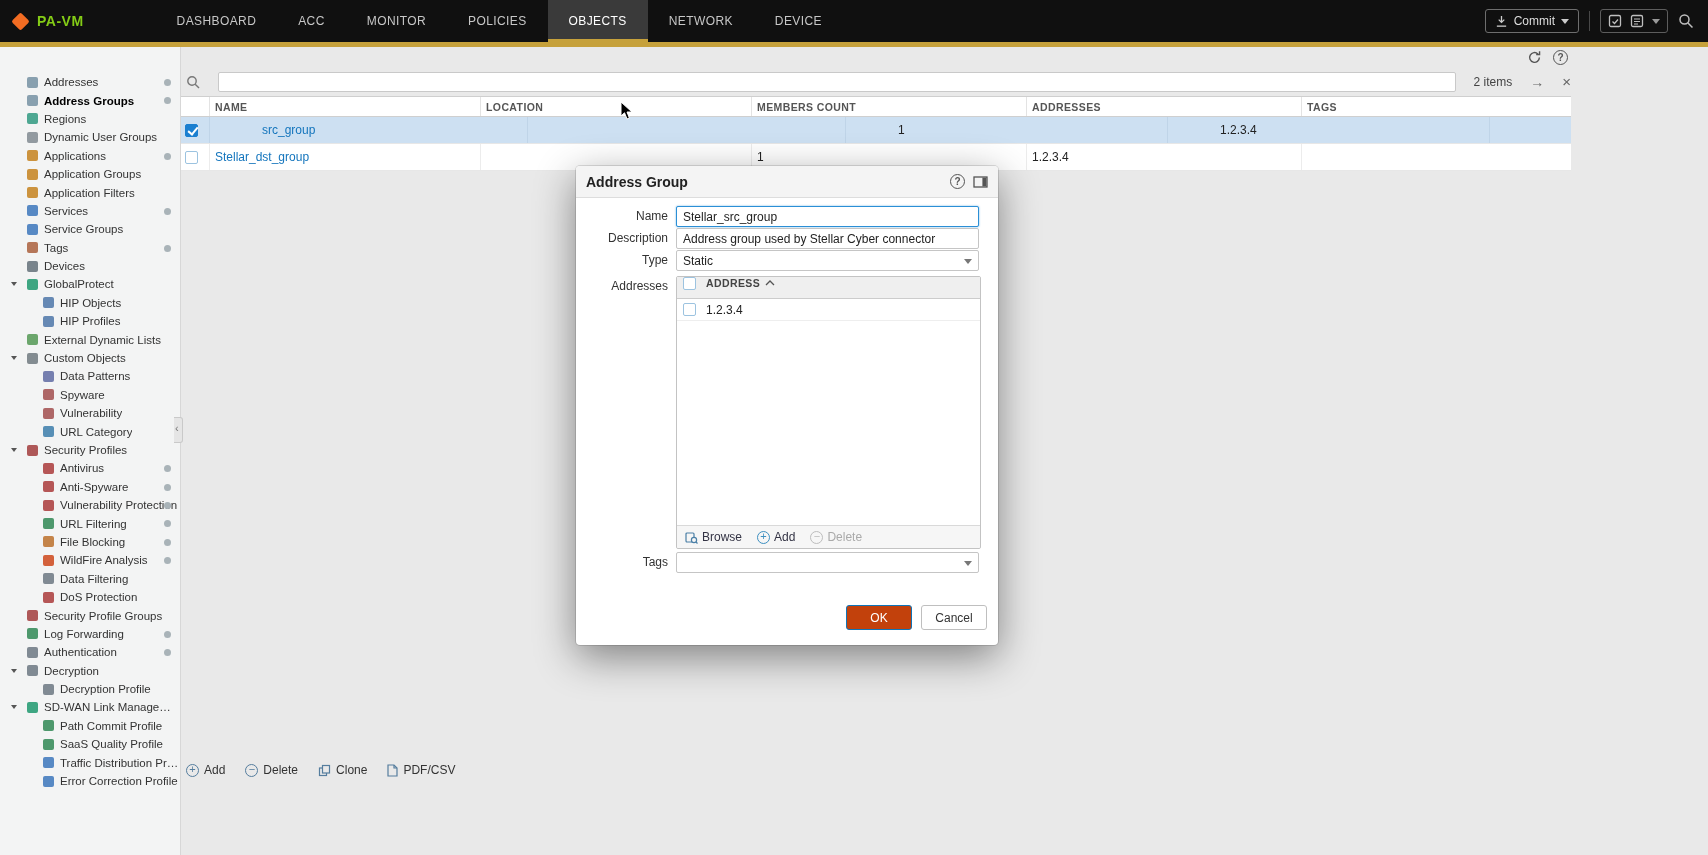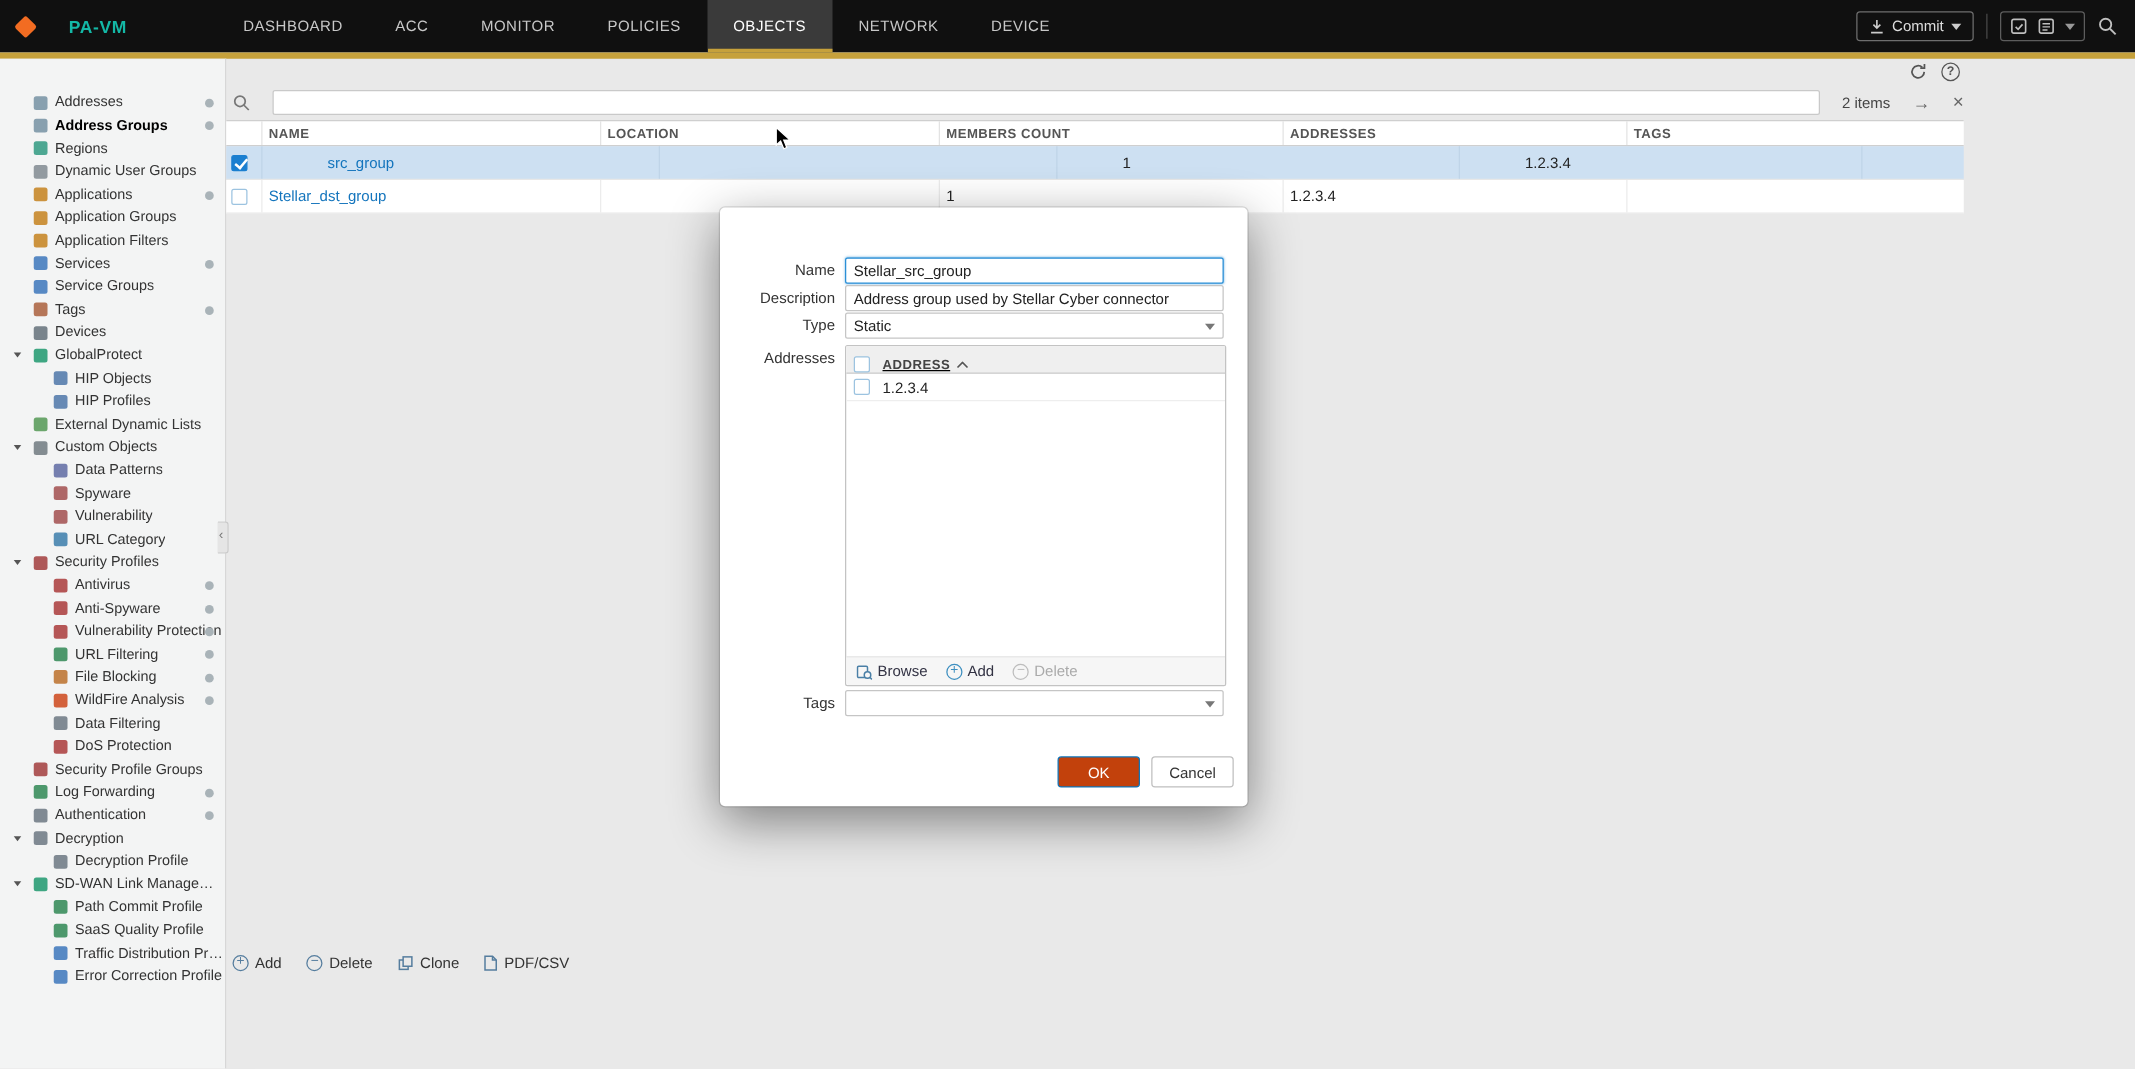--- a/index.html
+++ b/index.html
@@ -4,21 +4,21 @@
 <style>
   * { box-sizing: border-box; }
   html,body { margin:0; padding:0; background:#e9e9e9; }
   body { font-family:"Liberation Sans", sans-serif; }
   #app { position:relative; width:1708px; height:855px; overflow:hidden; background:#e9e9e9; }
 
   
   .topnav { position:absolute; top:0; left:0; width:100%; height:42px; background:#101010; display:flex; align-items:center; }
   .brand { display:flex; align-items:center; margin-left:14px; }
   .brand-logo { width:13px; height:13px; background:#F26C22; transform:rotate(45deg); border-radius:2px; }
-  .brand-name { color:#14b8a6; font-weight:bold; font-size:14px; letter-spacing:.5px; margin-left:28px; }
+  .brand-name { color:#84cc16; font-weight:bold; font-size:14px; letter-spacing:.5px; margin-left:10px; }
   .tabs { display:flex; height:42px; margin-left:72px; }
   .tab { display:flex; align-items:center; padding:0 21px; color:#c7c7c7; font-size:12px; letter-spacing:.4px; cursor:pointer; }
   .tab.active { background:#3a3a3a; color:#fff; box-shadow: inset 0 -3px 0 #C6A13B; }
   .nav-right { margin-left:auto; margin-right:14px; display:flex; align-items:center; gap:10px; }
   .commit-btn { display:flex; align-items:center; gap:6px; border:1px solid #6e6e6e; border-radius:3px; padding:4px 9px; color:#ddd; font-size:12px; cursor:pointer; }
   .caret-down { width:0; height:0; border-left:4px solid transparent; border-right:4px solid transparent; border-top:5px solid #999; }
   .commit-btn .caret-down { border-top-color:#ccc; }
   .nav-sep { width:1px; height:20px; background:#484848; }
   .nav-iconbox { display:flex; align-items:center; gap:8px; border:1px solid #5d5d5d; border-radius:3px; padding:4px 7px; cursor:pointer; }
   .nav-iconbtn { display:flex; align-items:center; cursor:pointer; }
@@ -83,21 +83,21 @@
   .modal-hicons { display:flex; align-items:center; gap:8px; }
   .frow { position:absolute; left:0; display:flex; }
   .frow.center { align-items:center; }
   .flabel { width:100px; text-align:right; padding-right:8px; font-size:12px; color:#333; line-height:21px; flex:none; }
   .finput { width:303px; height:21px; border:1px solid #c5c5c5; border-radius:2px; font-size:12px; padding:0 6px; color:#222; outline:none; font-family:"Liberation Sans",sans-serif; }
   .finput.focused { border-color:#2b8fd6; box-shadow:0 0 2px rgba(43,143,214,.7); }
   .fselect { position:relative; width:303px; height:21px; border:1px solid #c5c5c5; border-radius:2px; background:#fff; font-size:12px; color:#222; display:flex; align-items:center; padding:0 6px; cursor:pointer; }
   .fselect .caret-down { position:absolute; right:6px; top:8px; border-top-color:#777; }
 
   .addr-table { width:305px; height:273px; border:1px solid #c3c3c3; border-radius:2px; display:flex; flex-direction:column; background:#fff; }
-  .addr-head { height:22px; background:#efefef; border-bottom:1px solid #ccc; display:flex; align-items:flex-end; padding-left:6px; gap:10px;text-decoration:underline; }
+  .addr-head { height:22px; background:#efefef; border-bottom:1px solid #ccc; display:flex; align-items:flex-start; padding-left:6px; gap:10px; }
   .addr-col { font-size:10.5px; font-weight:bold; letter-spacing:.4px; color:#444; }
   .addr-row { height:22px; border-bottom:1px solid #eee; display:flex; align-items:center; padding-left:6px; gap:10px; }
   .addr-val { font-size:12px; color:#222; }
   .addr-body { flex:1; }
   .addr-toolbar { height:23px; background:#f6f6f6; border-top:1px solid #d9d9d9; display:flex; align-items:center; gap:15px; padding-left:8px; border-radius:0 0 2px 2px; }
   .tool-item { display:flex; align-items:center; gap:4px; font-size:12px; color:#334; cursor:pointer; }
   .tool-item.disabled { color:#aaa; cursor:default; }
   .tool-item .circle-icon { border-color:#3d8fc0; color:#3d8fc0; }
   .tool-item.disabled .circle-icon { border-color:#bdbdbd; color:#bdbdbd; }
 
@@ -548,20 +548,32 @@
               <path d="M1 1h6l3 3v8H1z" fill="none" stroke="#557d9e" stroke-width="1.2"></path>
               <path d="M7 1v3h3" fill="none" stroke="#557d9e" stroke-width="1.2"></path>
             </svg>
         </span>
         <span>PDF/CSV</span>
       </span>
     </div>
   </div>
 
   <div class="modal">
+    <div class="modal-header">
+      <span class="modal-title">Address Group</span>
+      <span class="modal-hicons">
+        <span class="help-circle"></span>
+        <span class="dock-icon">
+          <svg width="15" height="12" viewBox="0 0 15 12">
+              <rect x="1" y="1" width="13" height="10" fill="none" stroke="#555" stroke-width="1.3"></rect>
+              <rect x="9.4" y="1.6" width="4" height="8.8" fill="#555"></rect>
+            </svg>
+        </span>
+      </span>
+    </div>
 
     <div class="frow center" style="top:40px;">
       <span class="flabel">Name</span>
       <input class="finput focused" type="text" value="Stellar_src_group" style="">
     </div>
 
     <div class="frow center" style="top:84px;">
       <span class="flabel">Type</span>
       <span class="fselect">
         <span>Static</span>

